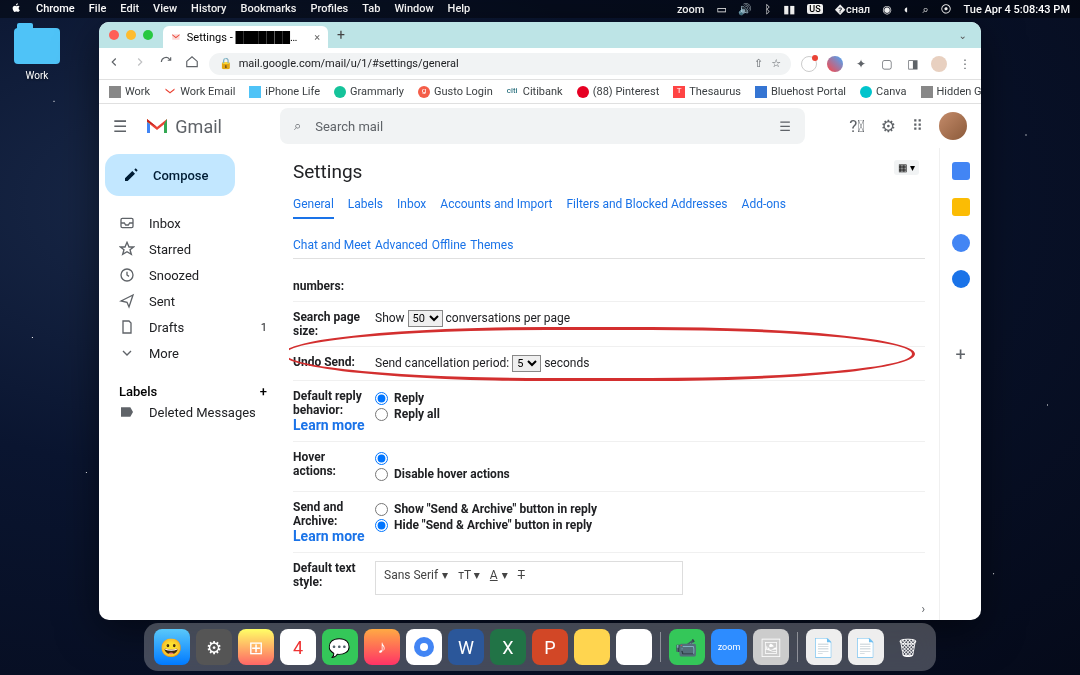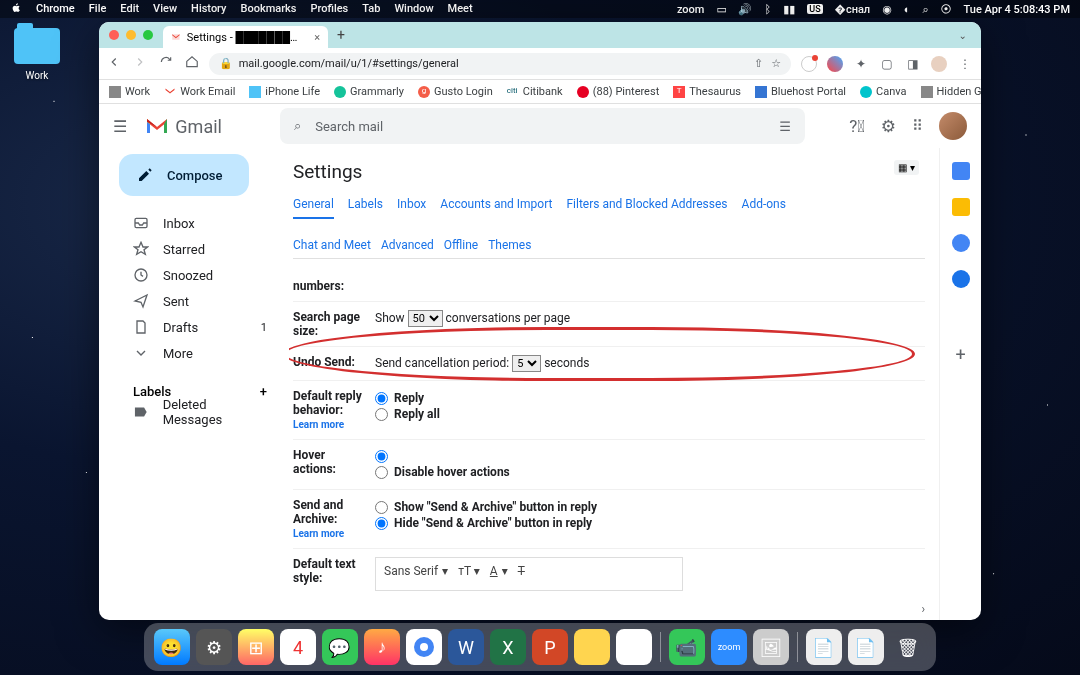--- a/index.html
+++ b/index.html
@@ -48,42 +48,42 @@
 .hamburger{color:#5f6368;font-size:16px;}
 .gmail-logo { display:flex; align-items:center; gap:6px; }
 .gmail-logo-text{font-size:18px;color:#5f6368;font-weight:400;}
 .searchbar { flex:1; max-width:525px; height:36px; background:#f1f3f4; border-radius:8px; display:flex; align-items:center; padding:0 14px; gap:14px; color:#5f6368; font-size:13px; margin-left:40px; }
 .search-tune{margin-left:auto;}
 .header-icons { margin-left:auto; display:flex; gap:16px; align-items:center; color:#5f6368; }
 .avatar { width:28px; height:28px; border-radius:50%; background: linear-gradient(135deg,#c48b6a,#8b5a3a); }
 
 
 .gmail-body { display:flex; height:calc(100% - 126px); }
-.gmail-sidebar { width: 190px; padding: 6px 8px 0 20px; }
+.gmail-sidebar { width: 190px; padding: 6px 8px 0 6px; }
 .compose-btn { width:130px; height:42px; background:#c2e7ff; border-radius:14px; display:flex; align-items:center; gap:14px; padding:0 18px; font-size:13px; font-weight:500; color:#001d35; }
 .side-list { margin-top:14px; }
 .side-item { height:26px; display:flex; align-items:center; gap:14px; padding:0 14px; font-size:13px; color:#202124; border-radius:0 14px 14px 0; }
 .side-item svg{width:16px;height:16px;color:#5f6368;}
 .side-count { margin-left:auto; font-size:11px; }
 .labels-header { display:flex; align-items:center; justify-content:space-between; padding:0 14px; margin-top:18px; font-size:13px; font-weight:500; }
 .label-item{ height:26px; display:flex; align-items:center; gap:14px; padding:0 14px; font-size:13px; color:#202124;}
 
 .gmail-main { flex:1; padding:12px 14px 0 4px; position:relative; overflow:hidden; }
 .settings-title { font-size:19px; color:#202124; margin-bottom:8px; }
 .lang-toggle { position:absolute; top:12px; right:20px; font-size:10px; background:#f1f3f4; padding:2px 4px; border-radius:3px; display:flex; align-items:center; gap:3px;}
 .tab-nav { display:flex; gap:14px; font-size:12px; color:#1a73e8; border-bottom:1px solid #e0e0e0; flex-wrap:wrap; padding-bottom:0; }
 .tab-nav span { padding:6px 0; cursor:pointer; }
 .tab-nav .active { border-bottom:2px solid #1a73e8; margin-bottom:-1px; }
-.tab-nav .row2 { width:100%; display:flex; gap:10px; }
+.tab-nav .row2 { width:100%; display:flex; gap:4px; }
 
 .settings-content { position:relative; font-size:12px; color:#202124; margin-top:12px; }
 .setting-row { display:flex; padding:8px 0; border-bottom:1px solid #f0f0f0; }
 .setting-label { width:82px; font-weight:700; padding-right:6px; }
 .setting-body { flex:1; }
-.learn-more { color:#1a73e8; font-size:10px; }
+.learn-more { color:#1a73e8; font-size:14px; }
 select { font-size:11px; border:1px solid #888; }
 .radio-row { display:flex; align-items:center; gap:6px; margin:2px 0; }
 .radio-row input{margin:0}
 .redcircle { position:absolute; border:3px solid #d32f2f; border-radius:50%/60%; left:-10px; top:56px; width:632px; height:54px; pointer-events:none; }
 
 .text-style-box { border:1px solid #ddd; padding:6px 8px; width:308px; }
 .style-toolbar { display:flex; align-items:center; gap:10px; font-size:12px; color:#444; margin-bottom:6px; }
 .style-toolbar .sel{display:flex;align-items:center;gap:4px;}
 
 .gmail-rail { width:42px; display:flex; flex-direction:column; align-items:center; gap:18px; padding-top:14px; border-left:1px solid #f0f0f0; }
@@ -106,21 +106,21 @@
         </svg></span>
     <span>Chrome</span>
     <span>File</span>
     <span>Edit</span>
     <span>View</span>
     <span>History</span>
     <span>Bookmarks</span>
     <span>Profiles</span>
     <span>Tab</span>
     <span>Window</span>
-    <span>Meet</span>
+    <span>Help</span>
   </div>
   <div class="menubar-right">
     <span>zoom</span>
     <span>▭</span>
     <span>🔊</span>
     <span>ᛒ</span>
     <span>▮▮</span>
     <span style="background:#fff;color:#000;padding:0 2px;border-radius:2px;font-size:9px">US</span>
     <span>�снал</span>
     <span>◉</span>

